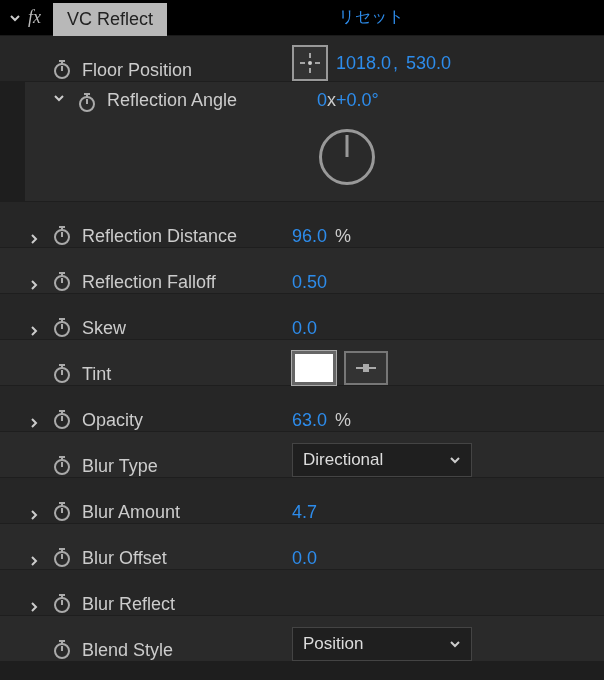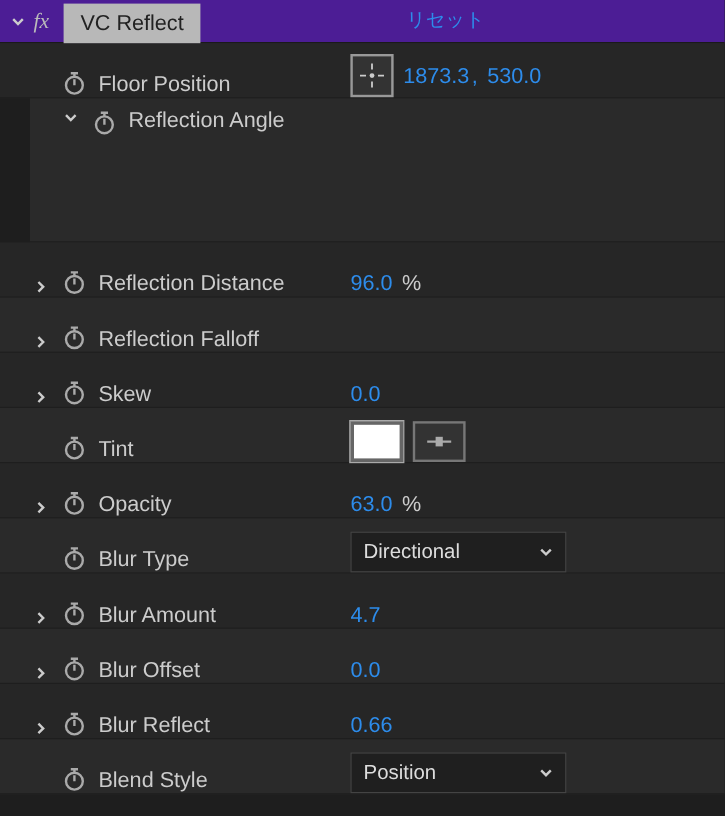--- a/index.html
+++ b/index.html
@@ -9,21 +9,21 @@
     font-size: 17px;
     color: #ccc;
     width: 604px;
     height: 680px;
     overflow: hidden;
   }
   .header {
     display: flex;
     align-items: center;
     height: 36px;
-    background: #4c1d95;
+    background: #000000;
     border-bottom: 1px solid #1a1a1a;
   }
   .collapse-caret {
     width: 18px; height: 18px; margin-left: 6px; margin-right: 4px;
     display: flex; align-items: center; justify-content: center;
     cursor: pointer;
   }
   .fx-label {
     font-style: italic;
     font-family: Georgia, serif;
@@ -160,21 +160,21 @@
   <div class="value-col">
     <span class="crosshair-btn">
       <svg width="22" height="22" viewBox="0 0 22 22">
           <circle cx="11" cy="11" r="2" fill="#ccc"></circle>
           <line x1="11" y1="1" x2="11" y2="6" stroke="#ccc" stroke-width="1.5"></line>
           <line x1="11" y1="16" x2="11" y2="21" stroke="#ccc" stroke-width="1.5"></line>
           <line x1="1" y1="11" x2="6" y2="11" stroke="#ccc" stroke-width="1.5"></line>
           <line x1="16" y1="11" x2="21" y2="11" stroke="#ccc" stroke-width="1.5"></line>
         </svg>
     </span>
-    <span class="value-link">1873.3</span>
+    <span class="value-link">1018.0</span>
       <span class="value-link" style="margin-left:-6px">,</span>
       <span class="value-link">530.0</span>
   </div>
 </div>
 
 <div class="row tall alt">
   <div class="spacer-carets">
     <span class="caret">
       <svg width="12" height="12" viewBox="0 0 12 12">
           <path d="M2 4 L6 8 L10 4" stroke="#ccc" stroke-width="2" fill="none"></path>
@@ -183,20 +183,26 @@
   </div>
   <span class="stopwatch">
     <svg width="22" height="22" viewBox="0 0 22 22">
         <circle cx="11" cy="13" r="7" stroke="#aaa" stroke-width="2" fill="none"></circle>
         <line x1="11" y1="13" x2="11" y2="8" stroke="#aaa" stroke-width="2"></line>
         <line x1="8" y1="3" x2="14" y2="3" stroke="#aaa" stroke-width="2"></line>
         <line x1="11" y1="3" x2="11" y2="6" stroke="#aaa" stroke-width="2"></line>
       </svg>
   </span>
   <span class="prop-label">Reflection Angle</span>
+  <div class="value-col" style="flex-direction:column;align-items:flex-start;">
+    <div>
+      <span class="value-link">0</span><span class="unit">x</span><span class="value-link">+0.0</span><span class="value-link">°</span>
+    </div>
+    <div class="angle-dial"></div>
+  </div>
 </div>
 
 <div class="row">
   <div class="spacer-carets">
     <span class="caret">
       <svg width="12" height="12" viewBox="0 0 12 12">
           <path d="M4 2 L8 6 L4 10" stroke="#ccc" stroke-width="2" fill="none"></path>
         </svg>
     </span>
   </div>
@@ -225,20 +231,23 @@
   </div>
   <span class="stopwatch">
     <svg width="22" height="22" viewBox="0 0 22 22">
         <circle cx="11" cy="13" r="7" stroke="#aaa" stroke-width="2" fill="none"></circle>
         <line x1="11" y1="13" x2="11" y2="8" stroke="#aaa" stroke-width="2"></line>
         <line x1="8" y1="3" x2="14" y2="3" stroke="#aaa" stroke-width="2"></line>
         <line x1="11" y1="3" x2="11" y2="6" stroke="#aaa" stroke-width="2"></line>
       </svg>
   </span>
   <span class="prop-label">Reflection Falloff</span>
+  <div class="value-col">
+    <span class="value-link">0.50</span>
+  </div>
 </div>
 
 <div class="row">
   <div class="spacer-carets">
     <span class="caret">
       <svg width="12" height="12" viewBox="0 0 12 12">
           <path d="M4 2 L8 6 L4 10" stroke="#ccc" stroke-width="2" fill="none"></path>
         </svg>
     </span>
   </div>
@@ -376,23 +385,20 @@
   </div>
   <span class="stopwatch">
     <svg width="22" height="22" viewBox="0 0 22 22">
         <circle cx="11" cy="13" r="7" stroke="#aaa" stroke-width="2" fill="none"></circle>
         <line x1="11" y1="13" x2="11" y2="8" stroke="#aaa" stroke-width="2"></line>
         <line x1="8" y1="3" x2="14" y2="3" stroke="#aaa" stroke-width="2"></line>
         <line x1="11" y1="3" x2="11" y2="6" stroke="#aaa" stroke-width="2"></line>
       </svg>
   </span>
   <span class="prop-label">Blur Reflect</span>
-  <div class="value-col">
-    <span class="value-link">0.66</span>
-  </div>
 </div>
 
 <div class="row alt">
   <div class="spacer-carets"></div>
   <span class="stopwatch">
     <svg width="22" height="22" viewBox="0 0 22 22">
         <circle cx="11" cy="13" r="7" stroke="#aaa" stroke-width="2" fill="none"></circle>
         <line x1="11" y1="13" x2="11" y2="8" stroke="#aaa" stroke-width="2"></line>
         <line x1="8" y1="3" x2="14" y2="3" stroke="#aaa" stroke-width="2"></line>
         <line x1="11" y1="3" x2="11" y2="6" stroke="#aaa" stroke-width="2"></line>

